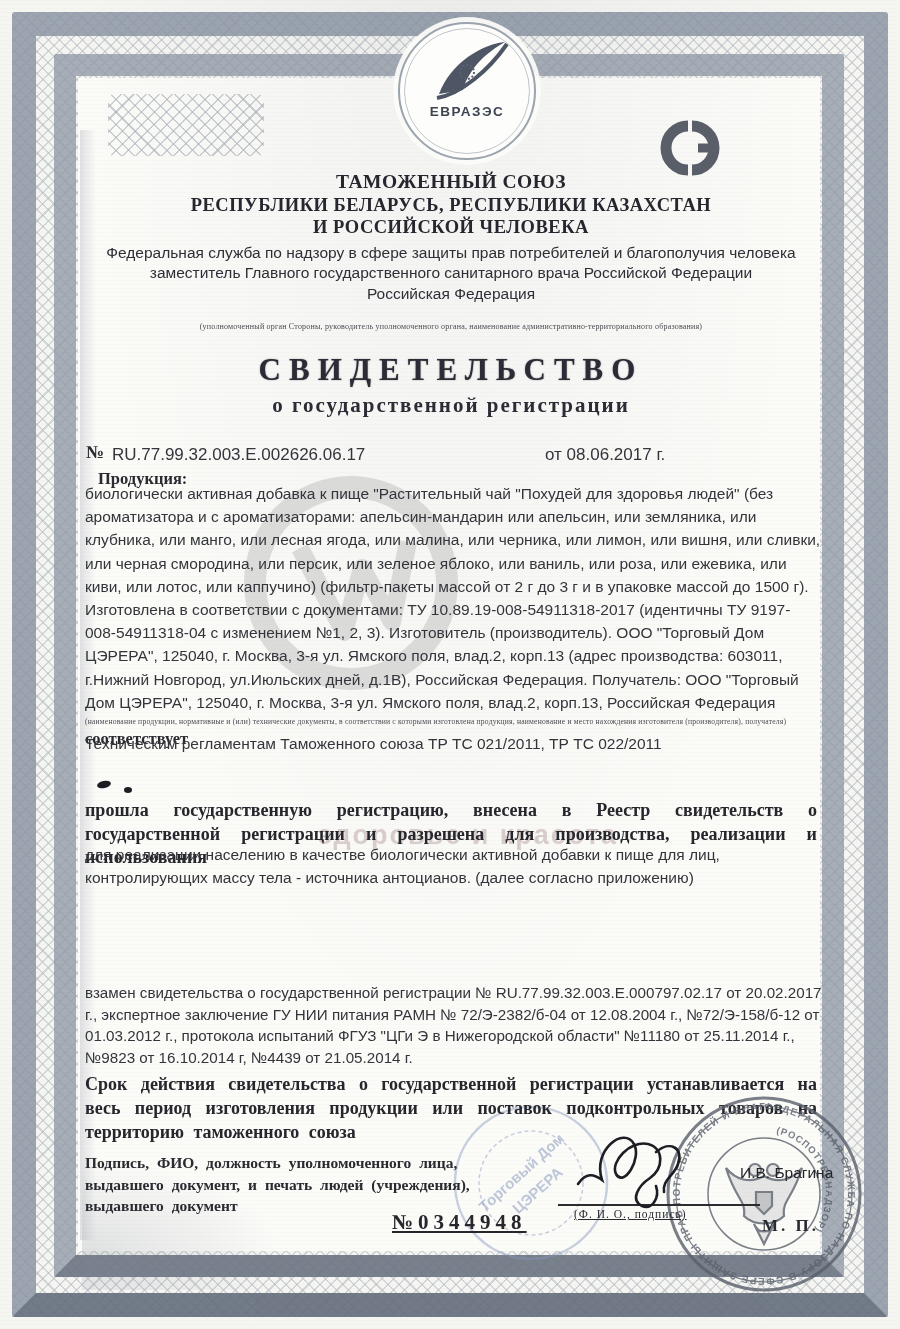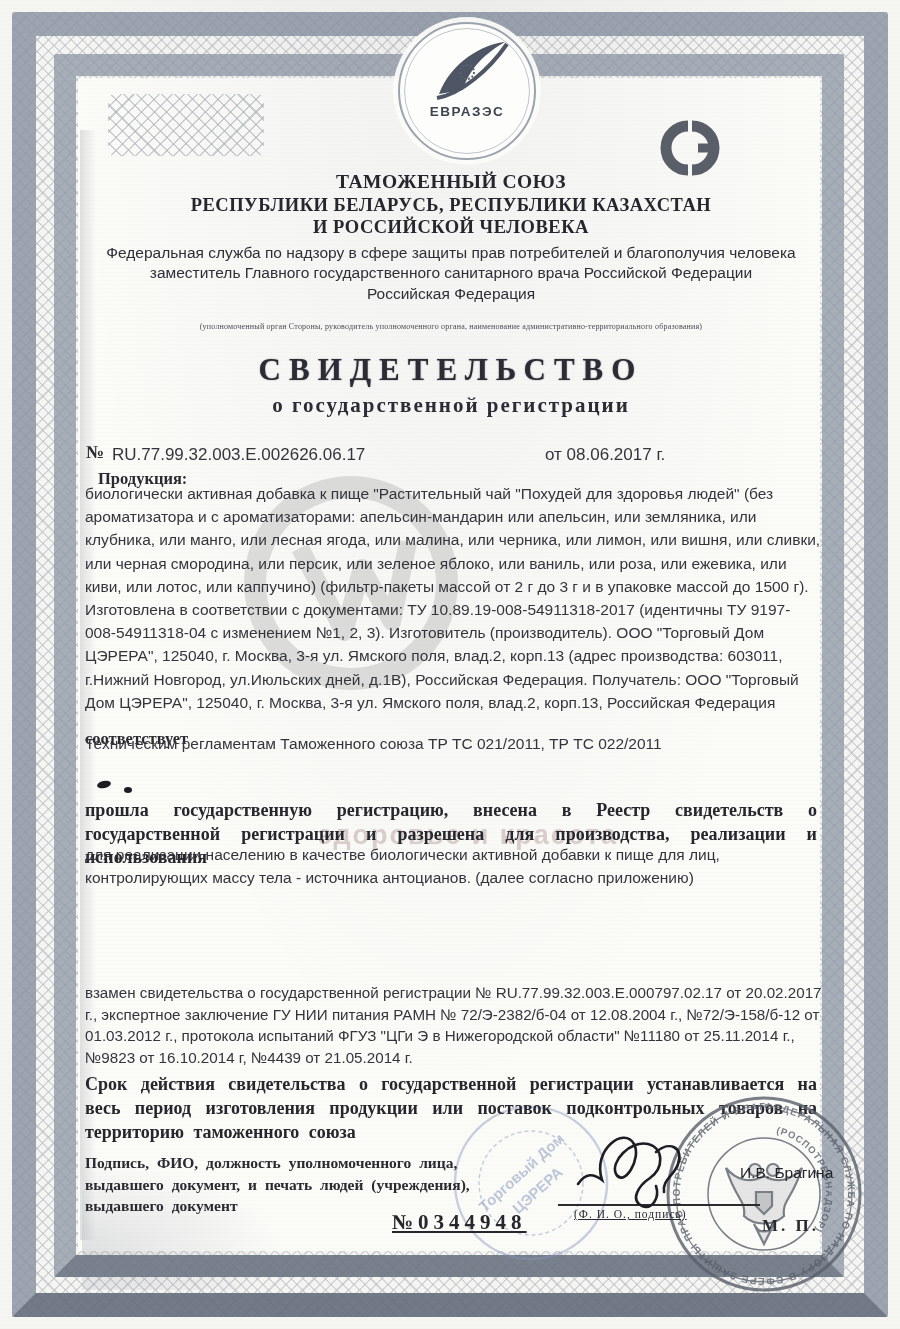--- a/index.html
+++ b/index.html
@@ -106,20 +106,21 @@
 
   <div class="abs center title-main" style="left:85px;top:352px;width:732px;">СВИДЕТЕЛЬСТВО</div>
   <div class="abs center title-sub" style="left:85px;top:393px;width:732px;">о государственной регистрации</div>
 
   <div class="abs" style="left:86px;top:442px;font-size:18px;font-weight:bold;">№</div>
   <div class="abs typed" style="left:112px;top:443px;font-size:17px;">RU.77.99.32.003.E.002626.06.17</div>
   <div class="abs typed" style="left:545px;top:443px;font-size:17px;">от 08.06.2017 г.</div>
 
   <div class="abs overlap-label" style="left:98px;top:469px;">Продукция:</div>
   <div class="abs typed" style="left:85px;top:482px;width:736px;">биологически активная добавка к пище "Растительный чай "Похудей для здоровья людей" (без ароматизатора и с ароматизаторами: апельсин-мандарин или апельсин, или земляника, или клубника, или манго, или лесная ягода, или малина, или черника, или лимон, или вишня, или сливки, или черная смородина, или персик, или зеленое яблоко, или ваниль, или роза, или ежевика, или киви, или лотос, или каппучино) (фильтр-пакеты массой от 2 г до 3 г и в упаковке массой до 1500 г). Изготовлена в соответствии с документами: ТУ 10.89.19-008-54911318-2017 (идентичны ТУ 9197-008-54911318-04 с изменением №1, 2, 3). Изготовитель (производитель). ООО "Торговый Дом ЦЭРЕРА", 125040, г. Москва, 3-я ул. Ямского поля, влад.2, корп.13 (адрес производства: 603011, г.Нижний Новгород, ул.Июльских дней, д.1В), Российская Федерация. Получатель: ООО "Торговый Дом ЦЭРЕРА", 125040, г. Москва, 3-я ул. Ямского поля, влад.2, корп.13, Российская Федерация</div>
+  <div class="abs fineprint" style="left:85px;top:717px;width:736px;font-size:7.6px;">(наименование продукции, нормативные и (или) технические документы, в соответствии с которыми изготовлена продукция, наименование и место нахождения изготовителя (производителя), получателя)</div>
 
   <div class="abs overlap-label" style="left:85px;top:729px;">соответствует</div>
   <div class="abs typed" style="left:85px;top:732px;width:736px;">Техническим регламентам Таможенного союза ТР ТС 021/2011, ТР ТС 022/2011</div>
 
   <div class="dot" style="left:97px;top:781px;width:14px;height:7px;transform:rotate(-12deg);"></div>
   <div class="dot" style="left:124px;top:787px;width:8px;height:6px;"></div>
 
   <div class="abs form-serif" style="left:85px;top:799px;width:732px;">прошла государственную регистрацию, внесена в Реестр свидетельств о государственной регистрации и разрешена для производства, реализации и использования</div>
   <div class="abs typed" style="left:85px;top:843px;width:736px;">для реализации населению в качестве биологически активной добавки к пище для лиц, контролирующих массу тела - источника антоцианов. (далее согласно приложению)</div>
 

